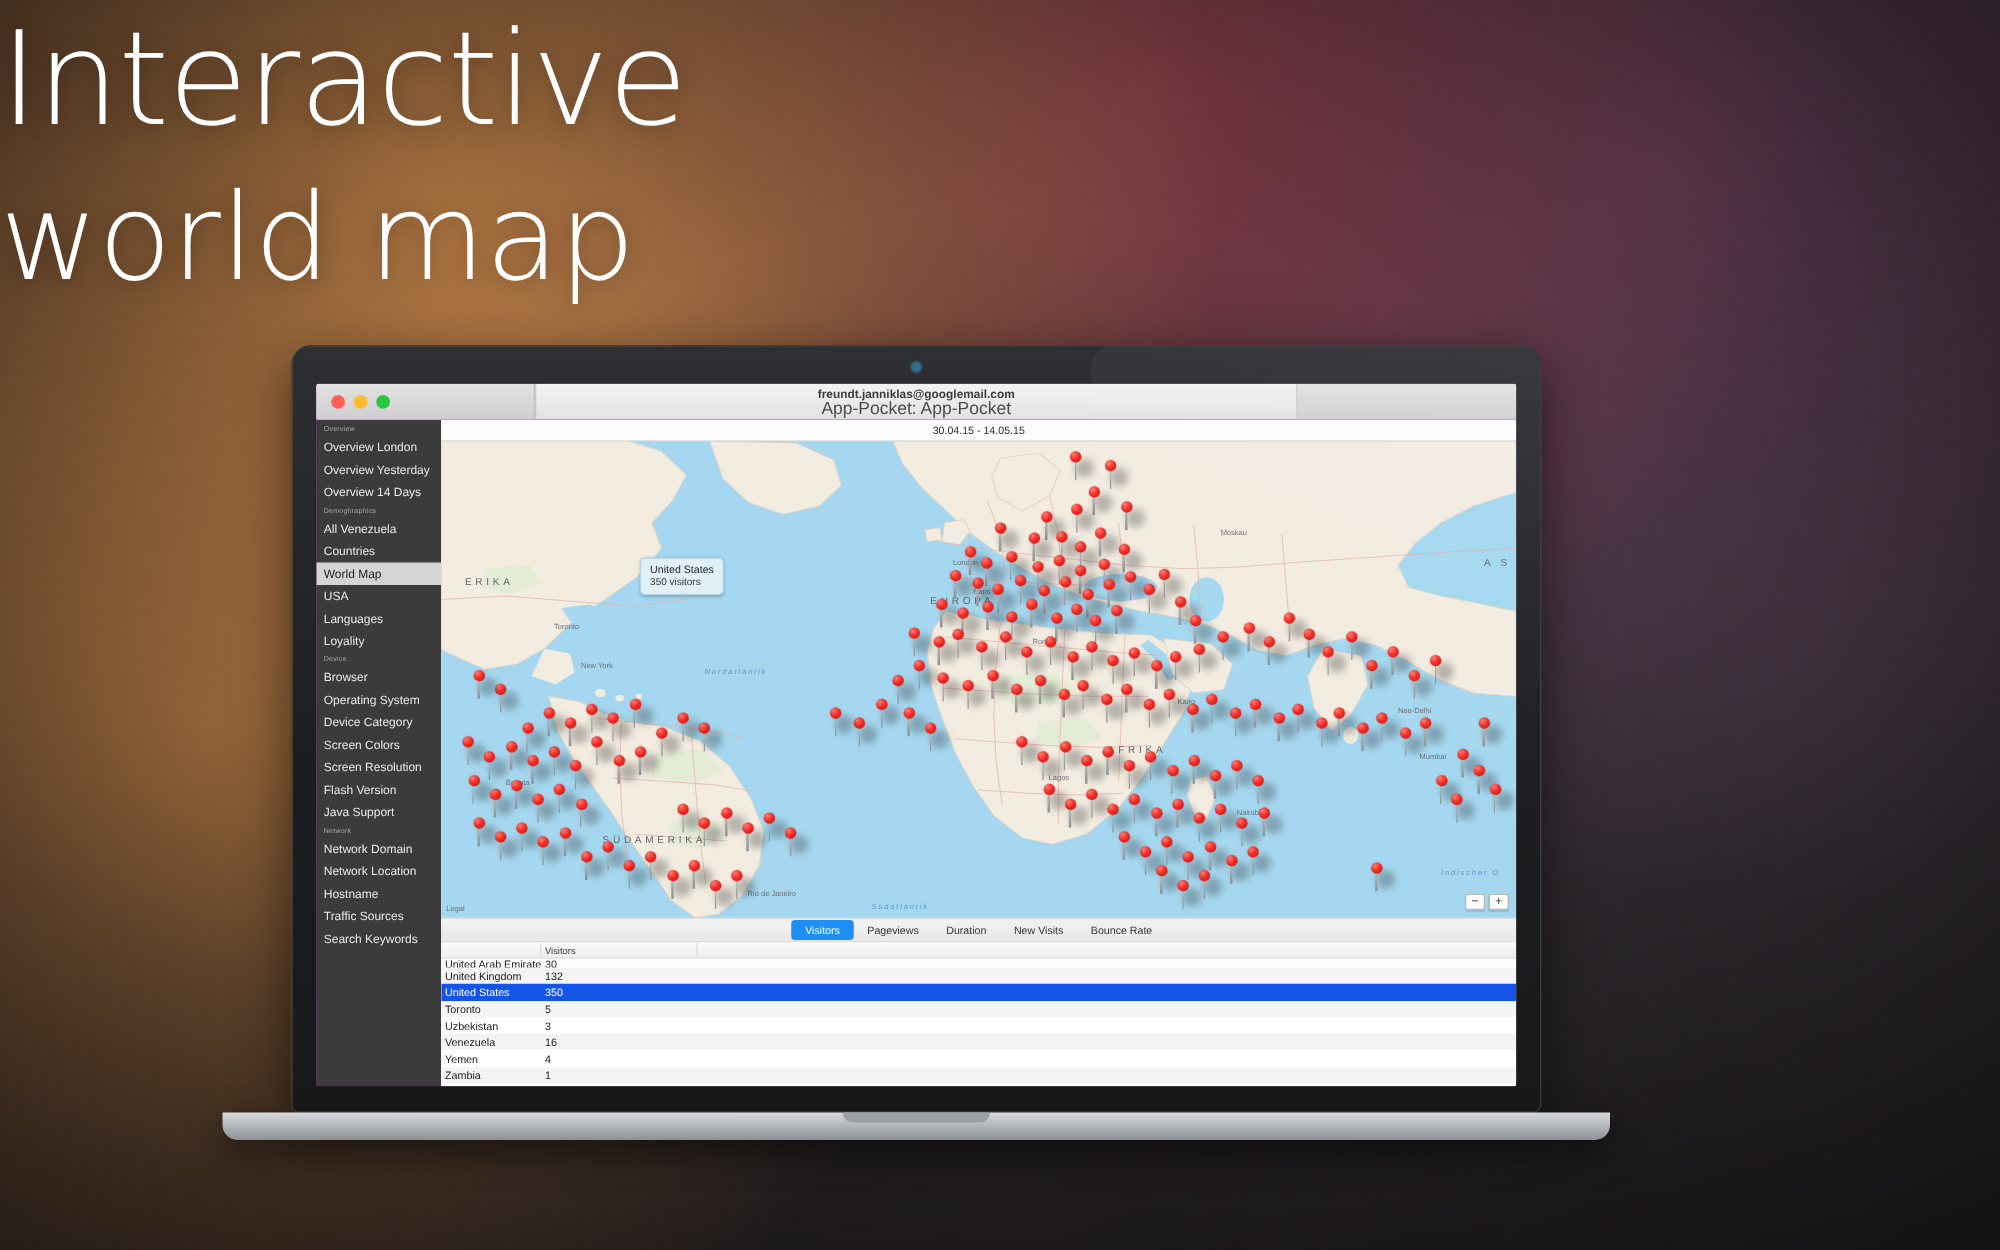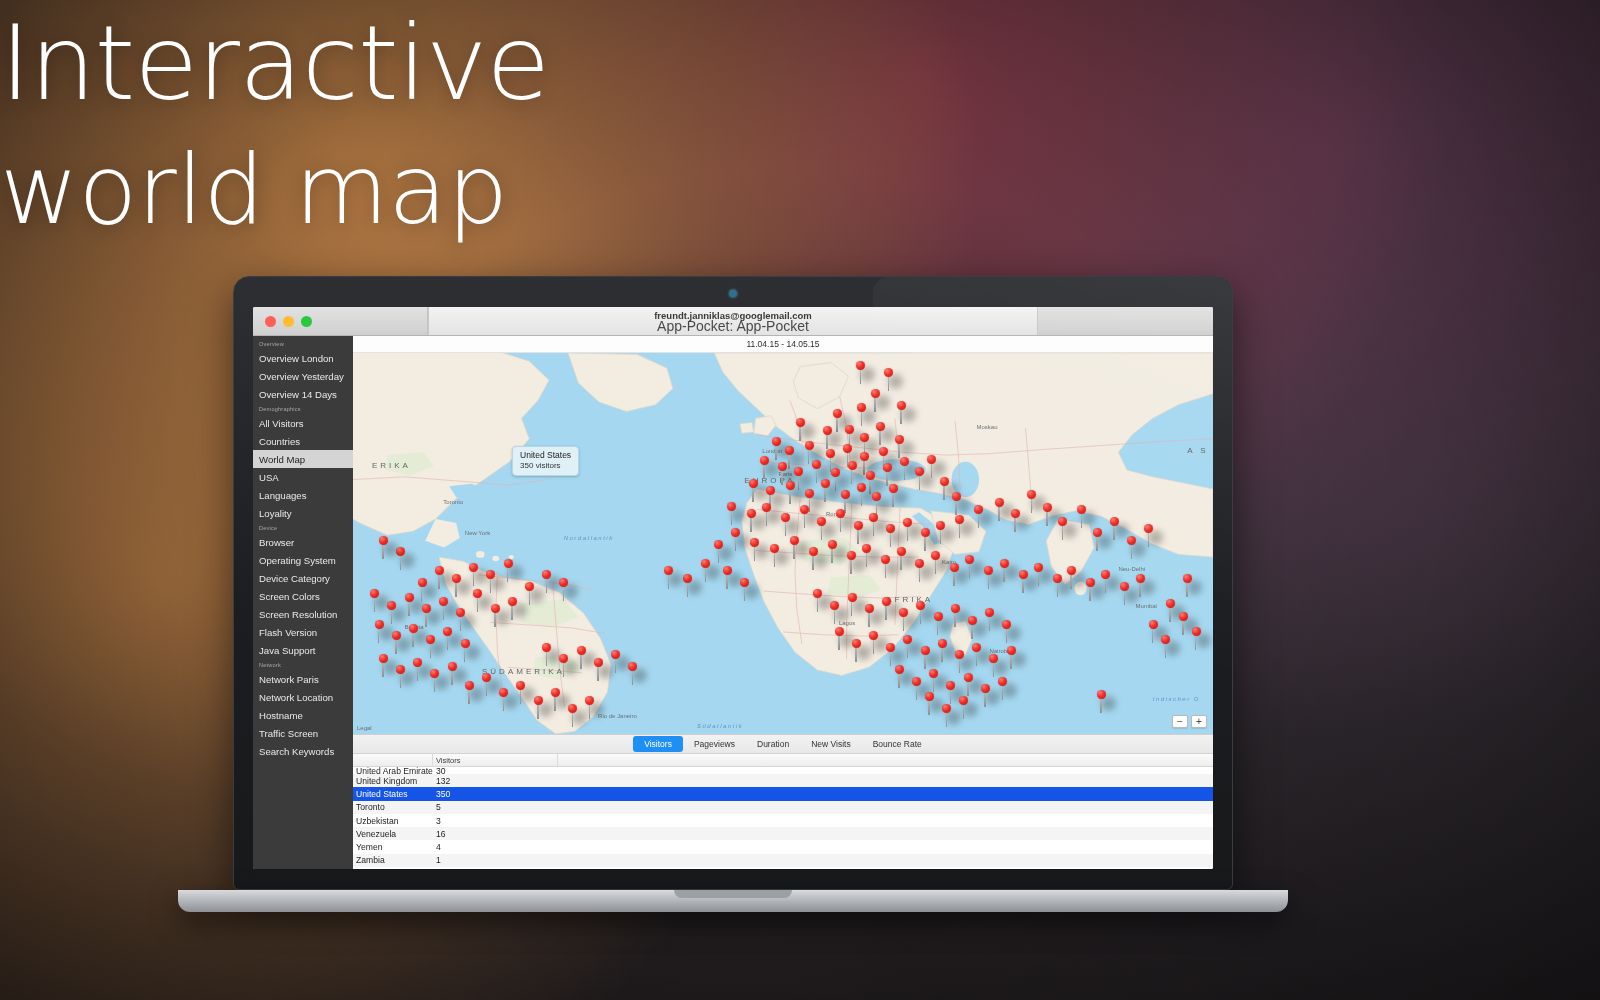--- a/index.html
+++ b/index.html
@@ -232,47 +232,47 @@
 
         <div class="body-row">
 
           <div class="sidebar">
             <div class="sb-group">Overview</div>
             <div class="sb-item">Overview London</div>
             <div class="sb-item">Overview Yesterday</div>
             <div class="sb-item">Overview 14 Days</div>
 
             <div class="sb-group">Demoghraphics</div>
-            <div class="sb-item">All Visitors</div>
+            <div class="sb-item">All Venezuela</div>
             <div class="sb-item">Countries</div>
             <div class="sb-item active">World Map</div>
             <div class="sb-item">USA</div>
             <div class="sb-item">Languages</div>
             <div class="sb-item">Loyality</div>
 
             <div class="sb-group">Device</div>
             <div class="sb-item">Browser</div>
             <div class="sb-item">Operating System</div>
             <div class="sb-item">Device Category</div>
             <div class="sb-item">Screen Colors</div>
             <div class="sb-item">Screen Resolution</div>
             <div class="sb-item">Flash Version</div>
             <div class="sb-item">Java Support</div>
 
             <div class="sb-group">Network</div>
-            <div class="sb-item">Network Paris</div>
+            <div class="sb-item">Network Domain</div>
             <div class="sb-item">Network Location</div>
             <div class="sb-item">Hostname</div>
-            <div class="sb-item">Traffic Screen</div>
+            <div class="sb-item">Traffic Sources</div>
             <div class="sb-item">Search Keywords</div>
           </div>
 
           <div class="content">
 
-            <div class="daterange">11.04.15 - 14.05.15</div>
+            <div class="daterange">30.04.15 - 14.05.15</div>
 
             <div class="map">
               <svg viewBox="0 0 1000 560" preserveAspectRatio="none">
                 <rect x="0" y="0" width="1000" height="560" fill="#a5d8f0"></rect>
 
                 <path d="M250,0 L330,2 L365,22 L372,52 L352,76 L318,86 L286,72 L262,44 Z" fill="#f2ece1" stroke="#ded6c8" stroke-width="1"></path>
 
                 <path d="M-20,-10 L150,-10 L205,12 L228,40 L215,70 L196,96 L205,126 L182,160 L150,188 L120,214 L96,244 L70,262 L40,268 L8,250 L-20,230 Z" fill="#f2ece1" stroke="#ded6c8" stroke-width="1"></path>
                 <path d="M96,244 L120,250 L124,272 L106,286 L84,276 Z" fill="#f2ece1"></path>
 

